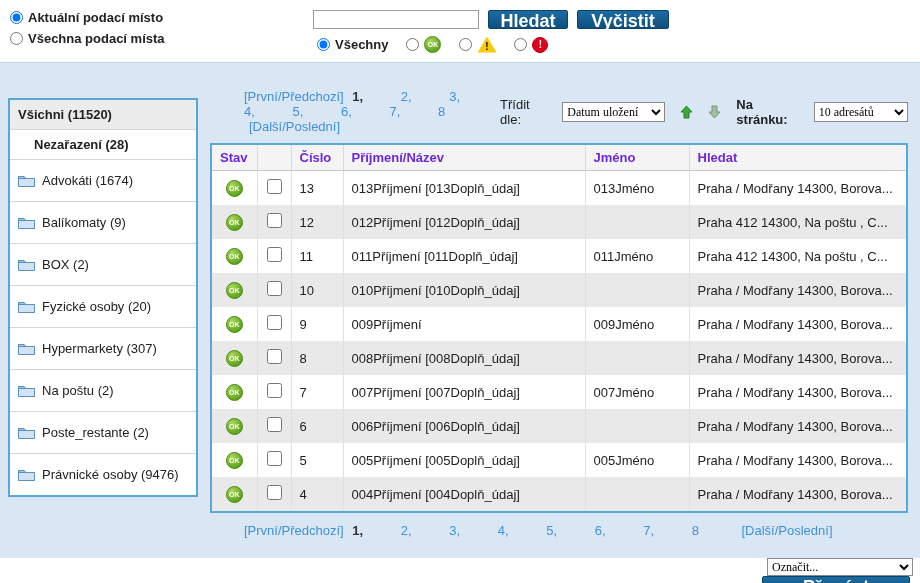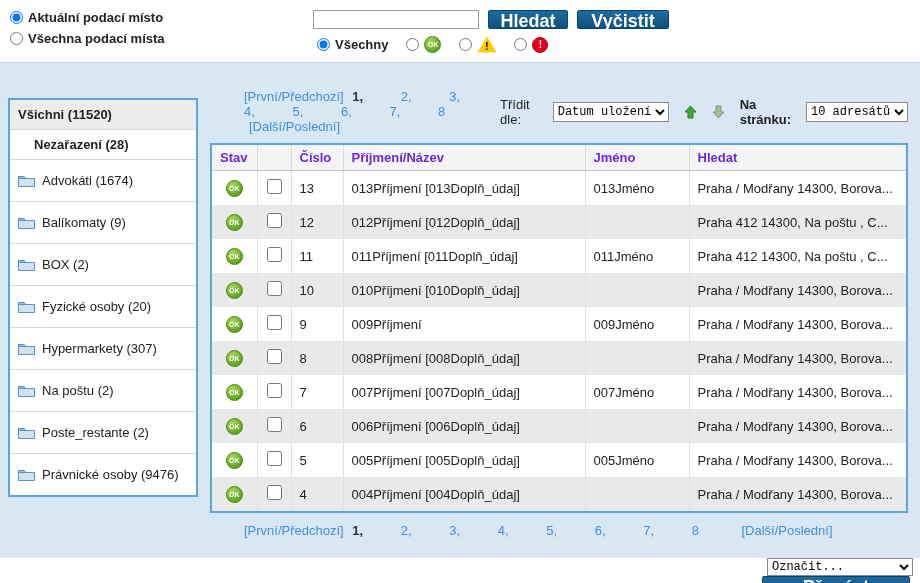--- a/index.html
+++ b/index.html
@@ -81,21 +81,21 @@
   .pagination .pages { margin-left: 5px; }
   .pagination .pages > *:not(:last-child)::after { content: ", "; }
   .pagination .current { font-weight: bold; color: #333; }
   .pagination .pages a { margin: 0; }
   .pagination .next { margin-left: 5px; }
 
   .sort-controls { display: flex; align-items: center; gap: 15px; }
   .sort-controls .lbl { color: #222; }
   .sort-controls .lbl-strong { font-weight: bold; }
   select {
-    font-family: Liberation Mono, monospace; font-size: 12px;
+    font-family: Liberation Serif, serif; font-size: 12px;
     height: 20px; border: 1px solid #8a8a8a; background: #fff;
   }
   .sort-select { width: 118px; }
   .perpage-select { width: 108px; }
   .arrow-btn { cursor: pointer; display: inline-flex; align-items: center; }
 
   
   table.addr {
     border-collapse: collapse; width: 100%;
     background: #fff; border: 2px solid #56a9d8;

